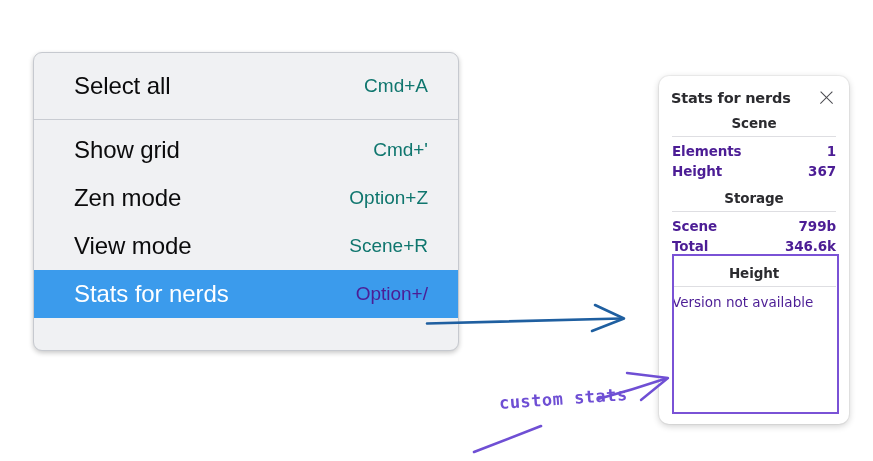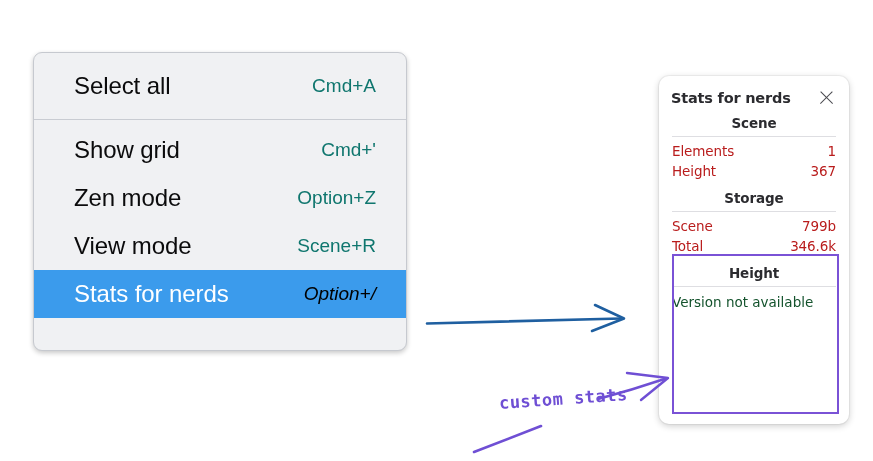--- a/index.html
+++ b/index.html
@@ -5,21 +5,21 @@
   html,body{margin:0;padding:0;}
   body{
     width:873px;height:461px;position:relative;overflow:hidden;
     background:#ffffff;
     font-family:"Liberation Sans", sans-serif;
     -webkit-font-smoothing:antialiased;
   }
 
   
   #context-menu{
-    position:absolute;left:33px;top:52px;width:374px;height:299px;
+    position:absolute;left:33px;top:52px;width:426px;height:299px;
     background:#f0f1f3;
     border:1px solid #c6c9cf;
     border-radius:9px;
     box-shadow:0 2px 5px rgba(0,0,0,.22);
     box-sizing:border-box;
     overflow:hidden;
   }
   .menu-section{padding:6px 0;}
   .menu-sep{height:1px;background:#c9ccd2;margin:0;}
   .menu-item{
@@ -30,21 +30,21 @@
   }
   .menu-item .label{
     font-size:24px;color:#0b0b0c;letter-spacing:-0.1px;
     white-space:nowrap;
   }
   .menu-item .shortcut{
     font-size:19px;color:#0f766e;letter-spacing:0px;white-space:nowrap;
   }
   .menu-item.selected{background:#3b9bec;}
   .menu-item.selected .label{color:#ffffff;}
-  .menu-item.selected .shortcut{color:#000000;font-style:italic;}
+  .menu-item.selected .shortcut{color:#4c1d95;}
   #menu-section-top{padding-top:9px;padding-bottom:9px;}
   #menu-section-bottom{padding-top:6px;padding-bottom:16px;}
 
   
   #stats-panel{
     position:absolute;left:659px;top:76px;width:190px;height:348px;
     background:#ffffff;
     border-radius:10px;
     box-shadow:0 2px 7px rgba(0,0,0,.20), 0 0 0 1px rgba(0,0,0,.045);
     box-sizing:border-box;
@@ -67,25 +67,25 @@
   #close-icon:before{transform:rotate(45deg);}
   #close-icon:after{transform:rotate(-45deg);}
 
   .sec-head{
     text-align:center;font-size:13.5px;font-weight:bold;color:#2b2b2f;
     padding:9px 0 5px 0;letter-spacing:-0.1px;
   }
   .sec-rule{height:1px;background:#dedee2;margin:0 1px 4px 1px;}
   .stat-row{
     display:flex;justify-content:space-between;align-items:flex-end;
-    font-size:13.5px;color:#b91c1c;line-height:20px;padding:0 1px;
+    font-size:13.5px;color:#4c1d95;line-height:20px;padding:0 1px;font-weight:bold;
   }
   .stat-row .k{letter-spacing:-0.1px;}
   .stat-row .v{letter-spacing:-0.1px;}
-  .stat-note{font-size:13.5px;color:#14532d;line-height:20px;padding:1px 12px 0 1px;}
+  .stat-note{font-size:13.5px;color:#4c1d95;line-height:20px;padding:1px 12px 0 1px;}
 
   
   #custom-stats-box{
     position:absolute;left:672px;top:254px;width:167px;height:160px;
     border:2px solid #7a52d6;
     box-sizing:border-box;
     pointer-events:none;
   }
 
   

